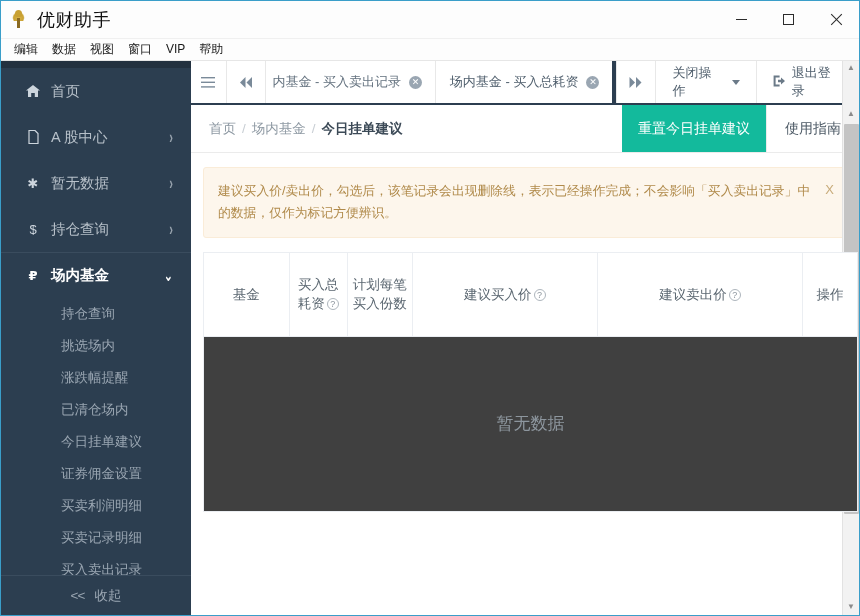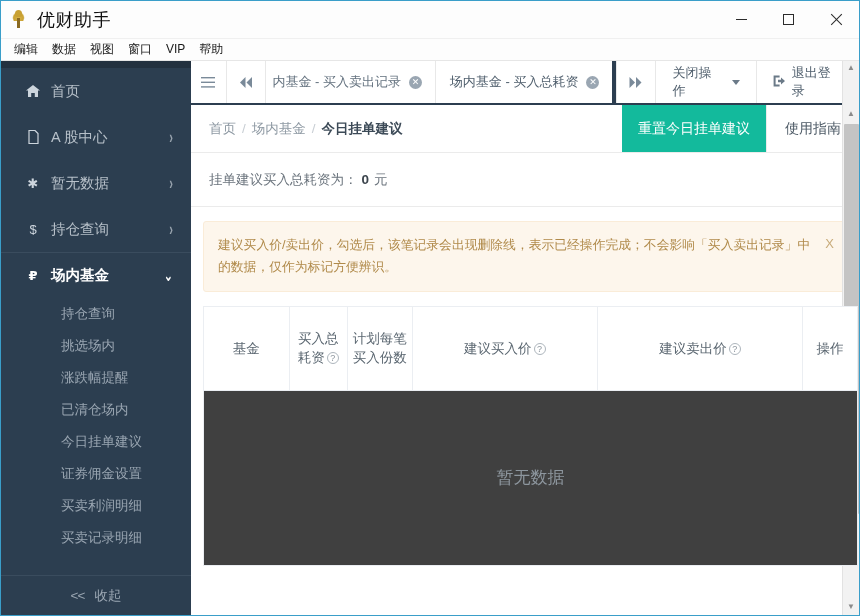--- a/index.html
+++ b/index.html
@@ -395,20 +395,21 @@
         </div>
 
         <div class="nav-sub">持仓查询</div>
         <div class="nav-sub">挑选场内</div>
         <div class="nav-sub">涨跌幅提醒</div>
         <div class="nav-sub">已清仓场内</div>
         <div class="nav-sub">今日挂单建议</div>
         <div class="nav-sub">证券佣金设置</div>
         <div class="nav-sub">买卖利润明细</div>
         <div class="nav-sub">买卖记录明细</div>
+        <div class="nav-sub">买入卖出记录</div>
       </div>
       <div class="sidebar-footer">
         <span class="arrows">&lt;&lt;</span>
         <span>收起</span>
       </div>
     </div>
 
     <div class="main">
 
       <div class="tabbar">
@@ -466,25 +467,20 @@
               <span>场内基金</span>
               <span class="sep">/</span>
               <span class="cur">今日挂单建议</span>
             </div>
             <div class="crumb-actions">
               <div class="btn-primary">重置今日挂单建议</div>
               <div class="btn-plain">使用指南</div>
             </div>
           </div>
 
-          <div class="totalbar">
-            <span>挂单建议买入总耗资为：</span>
-            <span class="amount">0</span>
-            <span>元</span>
-          </div>
 
           <div class="alert">
             <span>建议买入价/卖出价，勾选后，该笔记录会出现删除线，表示已经操作完成；不会影响「买入卖出记录」中的数据，仅作为标记方便辨识。</span>
             <span class="x">X</span>
           </div>
 
           <div class="watermark">
             <div class="wm-logo">
               <div class="wm-handle"></div>
               <div class="wm-case"></div>

